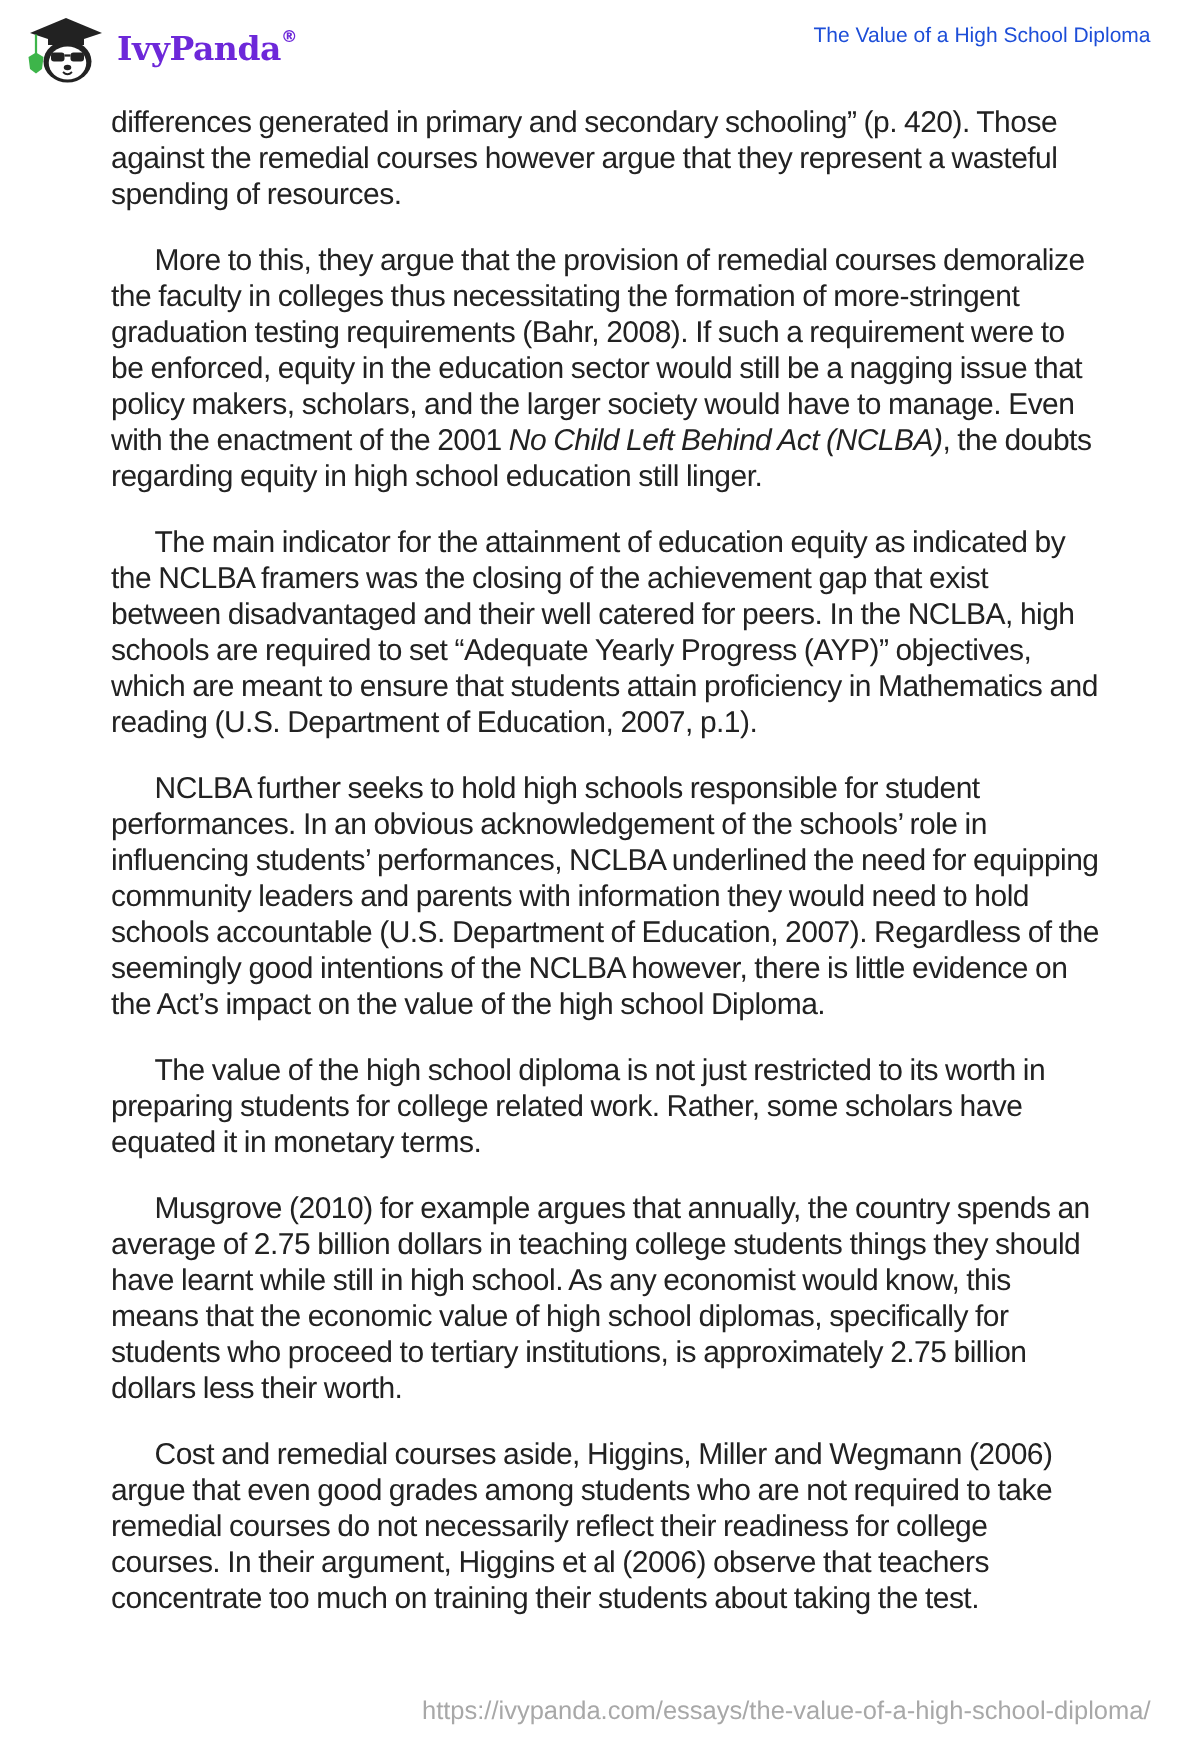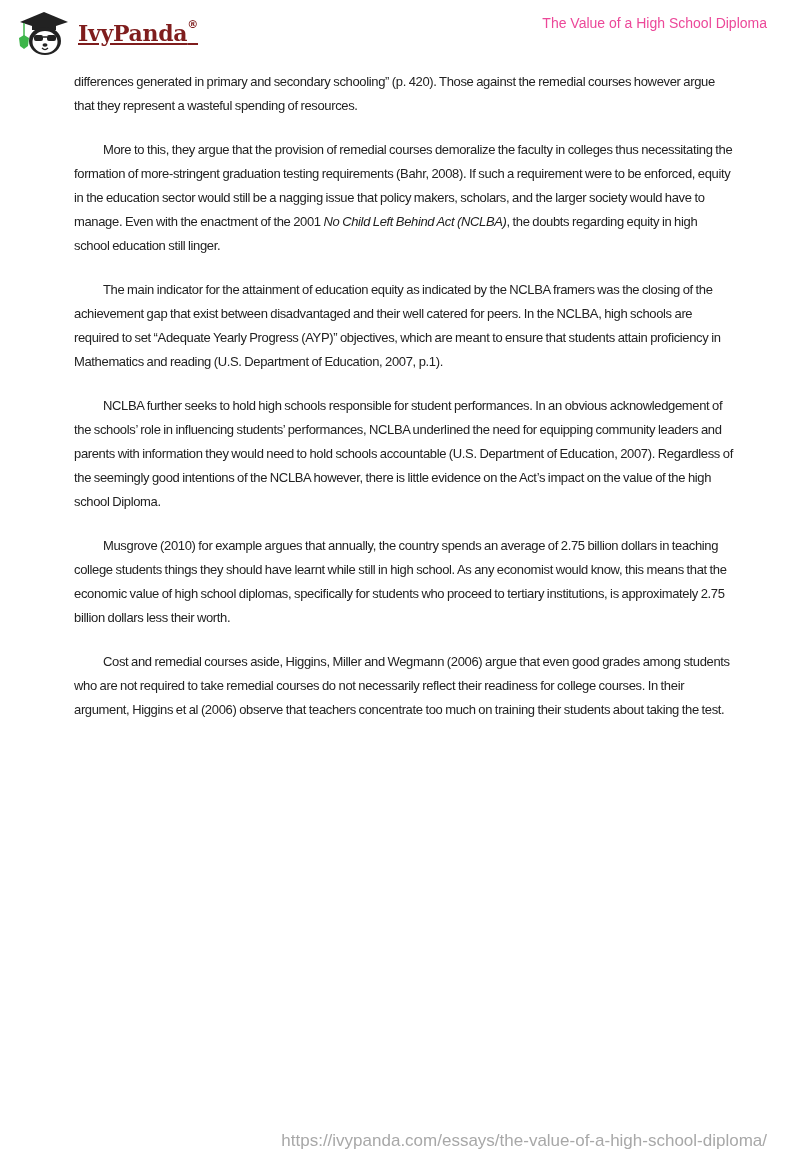--- a/index.html
+++ b/index.html
@@ -1,23 +1,23 @@
 <!DOCTYPE html>
 <html><head>
 <meta charset="utf-8">
 <style>
   html, body { margin: 0; padding: 0; background: #ffffff; }
   body { width: 800px; height: 1160px; position: relative; overflow: hidden; font-family: "Liberation Sans", sans-serif; color: #222222; }
   .header { position: absolute; left: 0; top: 0; width: 800px; height: 60px; }
   .logo { position: absolute; left: 14px; top: 8px; display: flex; align-items: center; }
   .logo svg { display: block; }
-  .brand { font-family: "DejaVu Serif", serif; font-weight: bold; font-size: 22px; color: #7f1d1d; margin-left: 6px; letter-spacing: -0.3px; text-decoration: underline; }
+  .brand { font-family: "DejaVu Serif", serif; font-weight: bold; font-size: 22px; color: #6d28d9; margin-left: 6px; letter-spacing: -0.3px; }
   .brand sup { font-size: 11px; font-family: "DejaVu Sans", sans-serif; vertical-align: top; position: relative; top: -2px; }
-  .doc-title { position: absolute; right: 33px; top: 15px; font-size: 14px; color: #ec4899; }
-  .content { position: absolute; left: 74px; top: 70px; width: 660px; font-size: 13px; line-height: 24px; letter-spacing: -0.35px; word-spacing: -0.5px; }
+  .doc-title { position: absolute; right: 33px; top: 15px; font-size: 14px; color: #1d4ed8; }
+  .content { position: absolute; left: 74px; top: 70px; width: 660px; font-size: 20px; line-height: 24px; letter-spacing: -0.35px; word-spacing: -0.5px; }
   .content p { margin: 0 0 20px 0; text-indent: 29px; }
   .content p.no-indent { text-indent: 0; }
   .footer-url { position: absolute; right: 33px; top: 1131px; font-size: 17px; color: #a8a8a8; text-decoration: none; }
 </style>
 </head>
 <body>
 
 <div class="header">
   <div class="logo">
     <svg width="58" height="50" viewBox="0 0 58 50">
@@ -41,17 +41,18 @@
     <span class="brand"><span>IvyPanda</span><sup>®</sup></span>
   </div>
   <div class="doc-title">The Value of a High School Diploma</div>
 </div>
 
 <div class="content">
   <p class="no-indent">differences generated in primary and secondary schooling” (p. 420). Those against the remedial courses however argue that they represent a wasteful spending of resources.</p>
   <p><span>More to this, they argue that the provision of remedial courses demoralize the faculty in colleges thus necessitating the formation of more-stringent graduation testing requirements (Bahr, 2008). If such a requirement were to be enforced, equity in the education sector would still be a nagging issue that policy makers, scholars, and the larger society would have to manage. Even with the enactment of the 2001 </span><em>No Child Left Behind Act (NCLBA)</em><span>, the doubts regarding equity in high school education still linger.</span></p>
   <p>The main indicator for the attainment of education equity as indicated by the NCLBA framers was the closing of the achievement gap that exist between disadvantaged and their well catered for peers. In the NCLBA, high schools are required to set “Adequate Yearly Progress (AYP)” objectives, which are meant to ensure that students attain proficiency in Mathematics and reading (U.S. Department of Education, 2007, p.1).</p>
   <p>NCLBA further seeks to hold high schools responsible for student performances. In an obvious acknowledgement of the schools’ role in influencing students’ performances, NCLBA underlined the need for equipping community leaders and parents with information they would need to hold schools accountable (U.S. Department of Education, 2007). Regardless of the seemingly good intentions of the NCLBA however, there is little evidence on the Act’s impact on the value of the high school Diploma.</p>
+  <p>The value of the high school diploma is not just restricted to its worth in preparing students for college related work. Rather, some scholars have equated it in monetary terms.</p>
   <p>Musgrove (2010) for example argues that annually, the country spends an average of 2.75 billion dollars in teaching college students things they should have learnt while still in high school. As any economist would know, this means that the economic value of high school diplomas, specifically for students who proceed to tertiary institutions, is approximately 2.75 billion dollars less their worth.</p>
   <p>Cost and remedial courses aside, Higgins, Miller and Wegmann (2006) argue that even good grades among students who are not required to take remedial courses do not necessarily reflect their readiness for college courses. In their argument, Higgins et al (2006) observe that teachers concentrate too much on training their students about taking the test.</p>
 </div>
 
 <a class="footer-url">https://ivypanda.com/essays/the-value-of-a-high-school-diploma/</a>
 
 </body></html>

